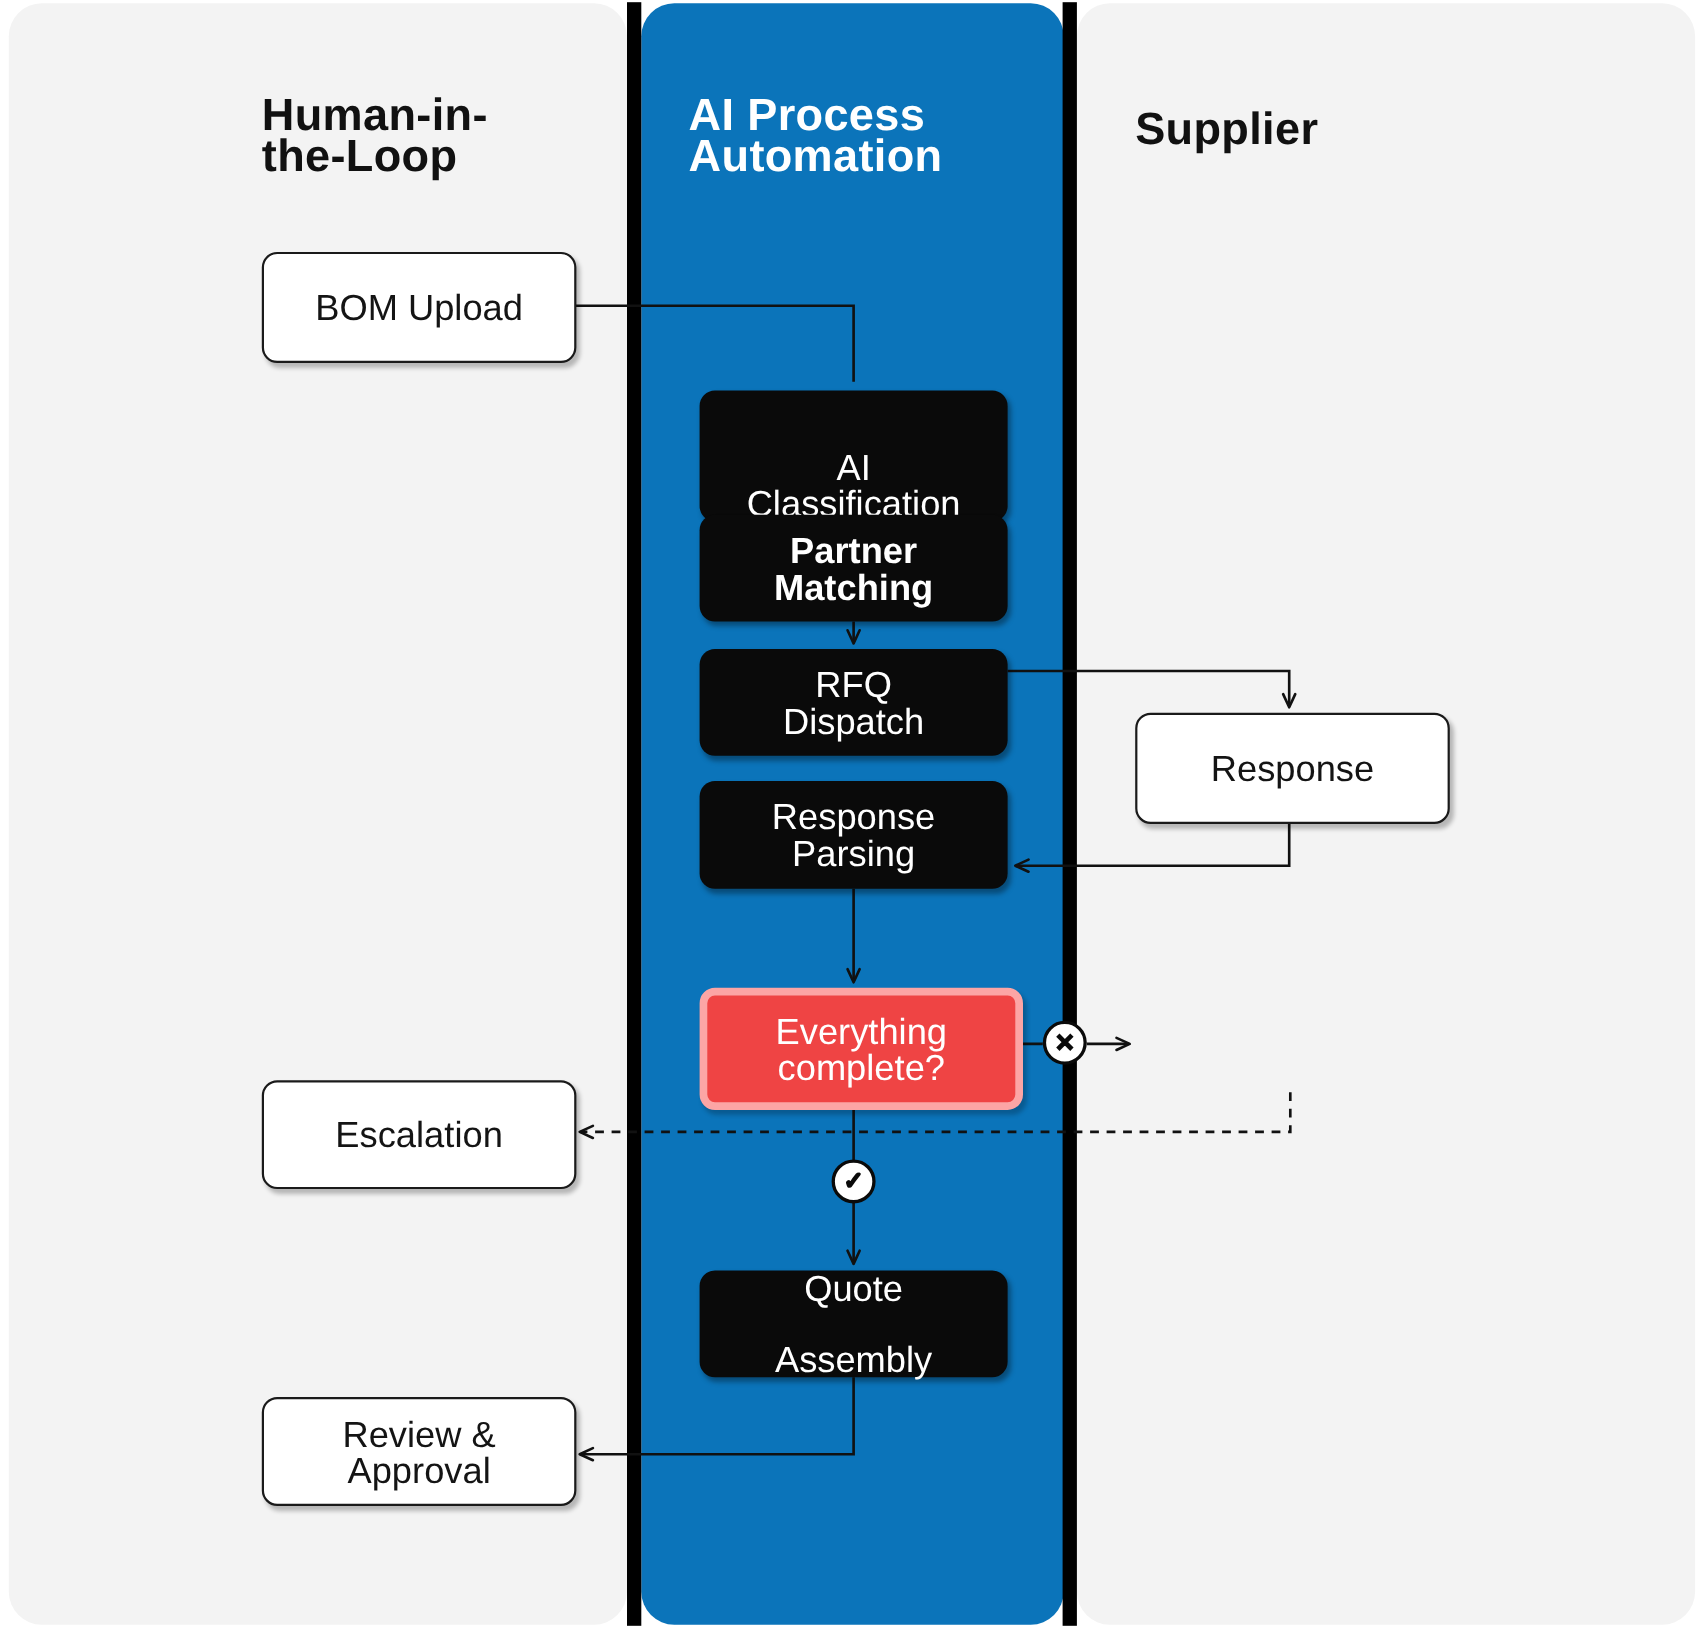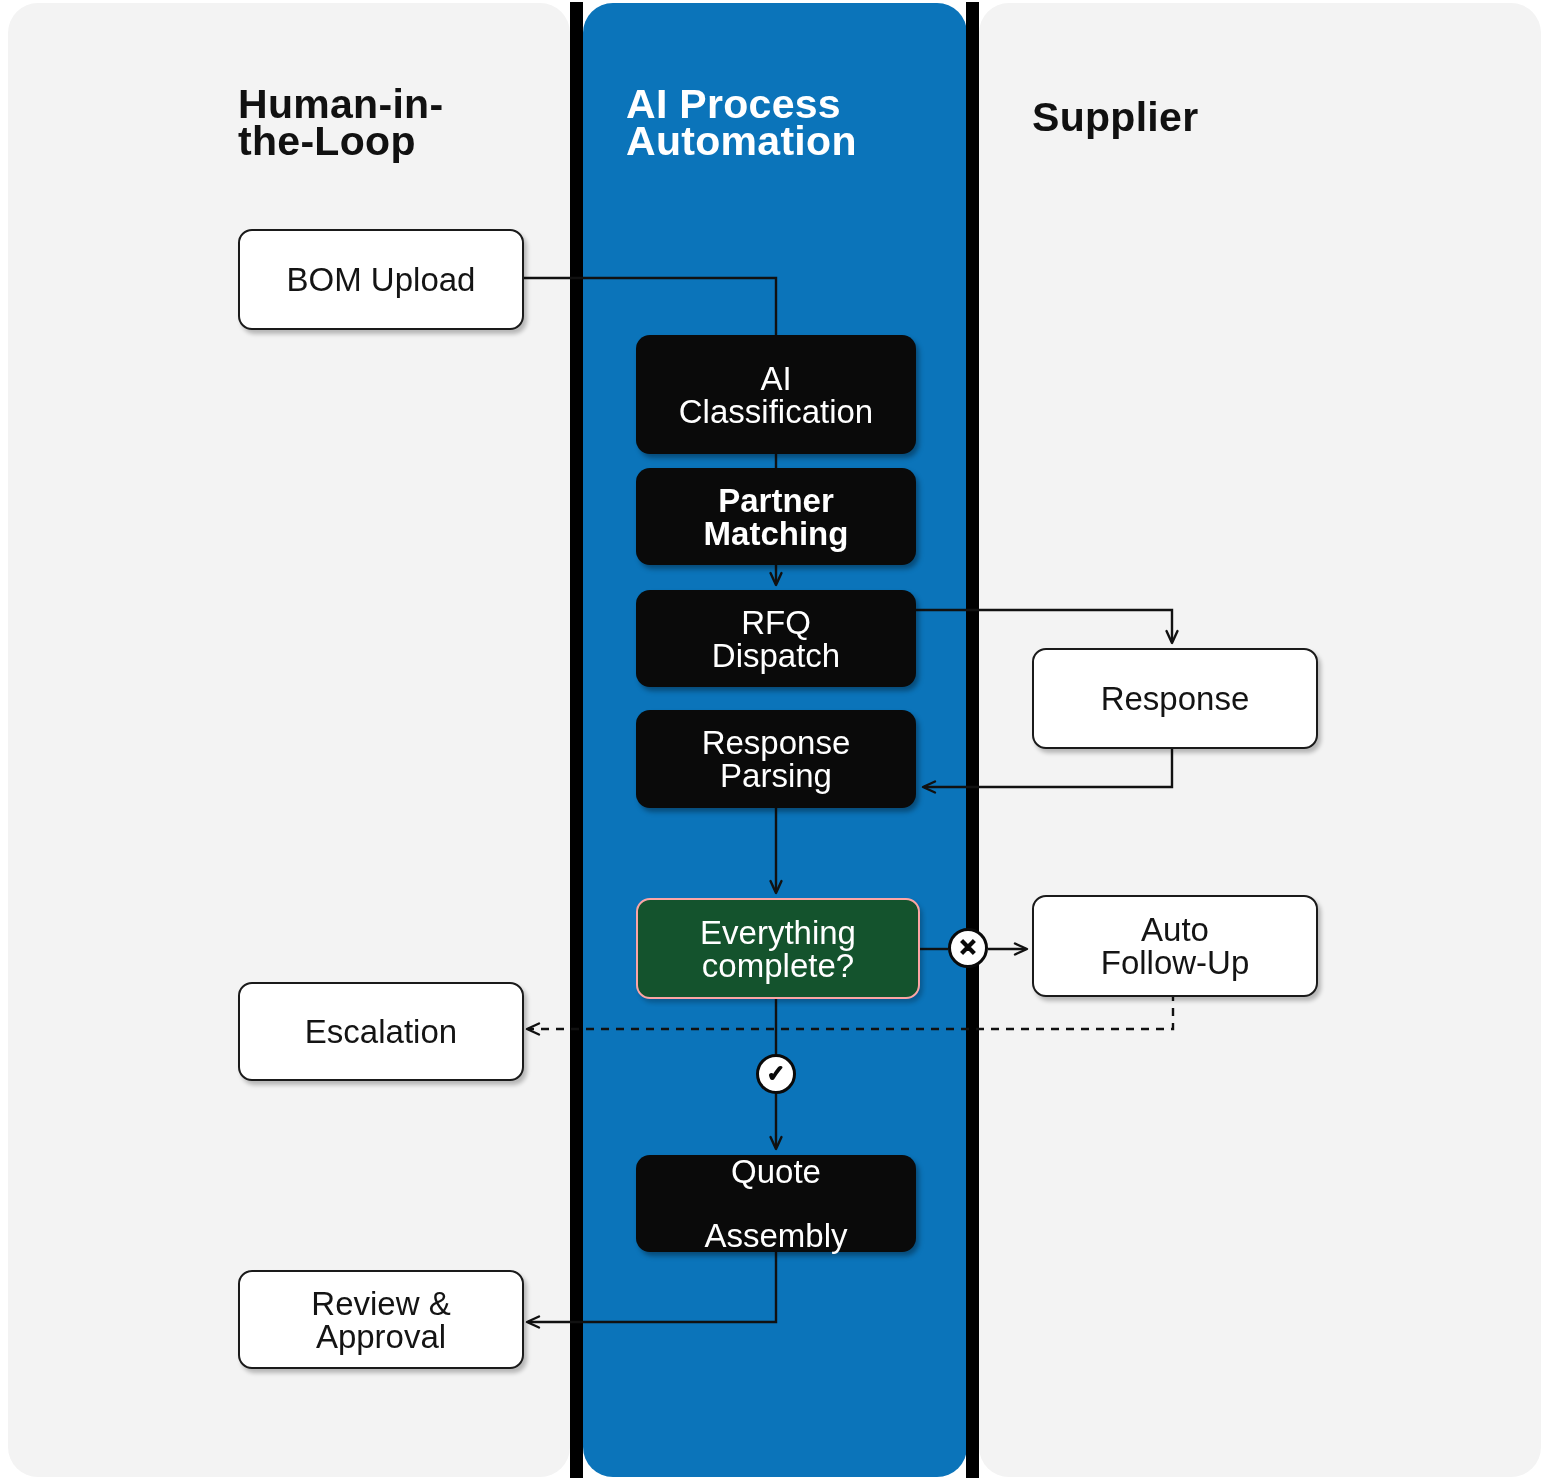--- a/index.html
+++ b/index.html
@@ -24,24 +24,24 @@
   
   svg.connectors{position:absolute;left:0;top:0;z-index:2;pointer-events:none;}
   .cline{stroke:#111;stroke-width:2.4px;fill:none;}
   .cline-dashed{stroke-dasharray:8 7;}
   
   .node{position:absolute;z-index:3;display:flex;flex-direction:column;align-items:center;
     justify-content:center;border-radius:14px;font-size:33px;line-height:33px;text-align:center;}
   .node-black{background:#0a0a0a;color:#ffffff;box-shadow:3px 4px 5px rgba(0,0,0,.35);}
   .node-white{background:#ffffff;color:#141414;border:2px solid #1a1a1a;
     box-shadow:3px 4px 4px rgba(0,0,0,.25);}
-  .node-blue{background:#14532d;color:#ffffff;border:2px solid #fca5a5;
+  .node-blue{background:#ef4444;color:#ffffff;border:7px solid #fca5a5;
     box-shadow:3px 4px 4px rgba(0,0,0,.22);}
   .n-bom{left:238px;top:229px;width:282px;height:97px;}
-  .n-aiclass{left:636px;top:335px;width:280px;height:119px;}
+  .n-aiclass{left:636px;top:355px;width:280px;height:119px;justify-content:flex-end;}
   .n-partner{left:636px;top:468px;width:280px;height:97px;font-weight:bold;}
   .n-rfq{left:636px;top:590px;width:280px;height:97px;}
   .n-response{left:1032px;top:648px;width:282px;height:97px;}
   .n-parsing{left:636px;top:710px;width:280px;height:98px;}
   .n-everything{left:636px;top:898px;width:280px;height:97px;}
   .n-autofollow{left:1032px;top:895px;width:282px;height:98px;}
   .n-escalation{left:238px;top:982px;width:282px;height:95px;}
   .n-quote{left:636px;top:1155px;width:280px;height:97px;justify-content:space-between;}
   .n-review{left:238px;top:1270px;width:282px;height:95px;text-align:center;}
   
@@ -116,24 +116,20 @@
     <span></span>
   </div>
   <div class="node node-black n-parsing">
     <span>Response</span>
     <span>Parsing</span>
   </div>
   <div class="node node-blue n-everything">
     <span>Everything</span>
     <span>complete?</span>
   </div>
-  <div class="node node-white n-autofollow">
-    <span>Auto</span>
-    <span>Follow-Up</span>
-  </div>
   <div class="node node-white n-escalation">
     <span>Escalation</span>
     <span></span>
   </div>
   <div class="node node-black n-quote">
     <span>Quote</span>
     <span>Assembly</span>
   </div>
   <div class="node node-white n-review">
     <span>Review &amp;</span>

